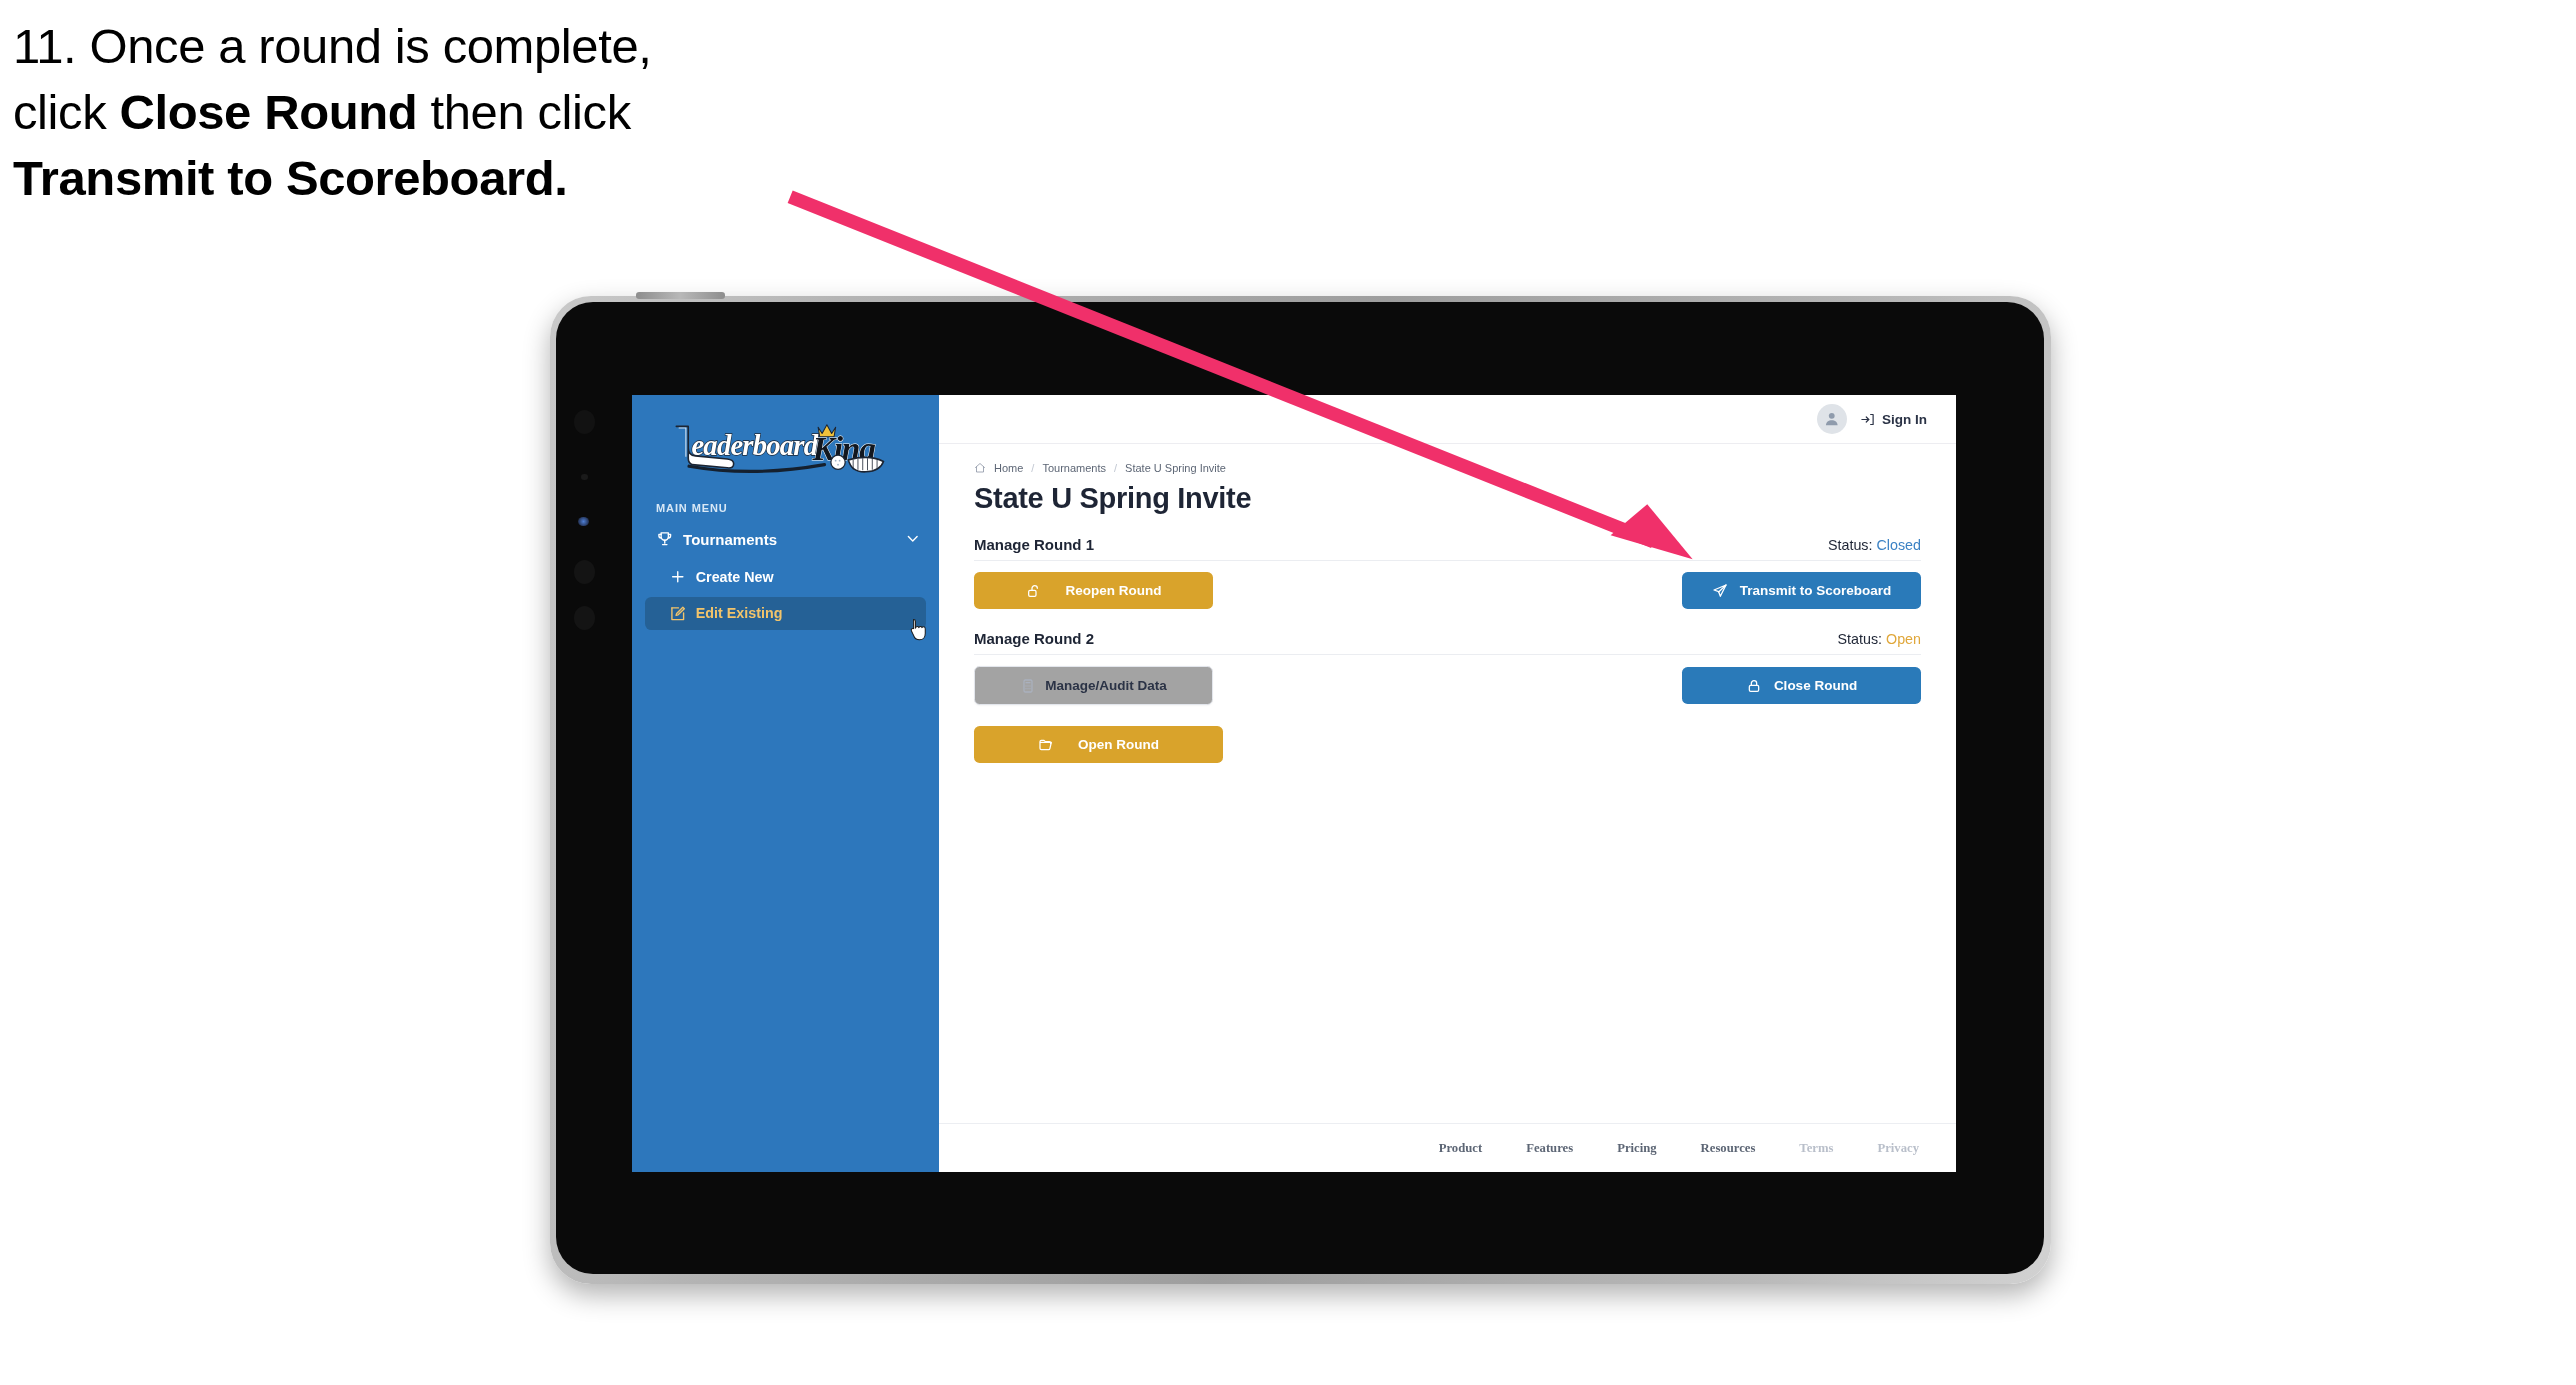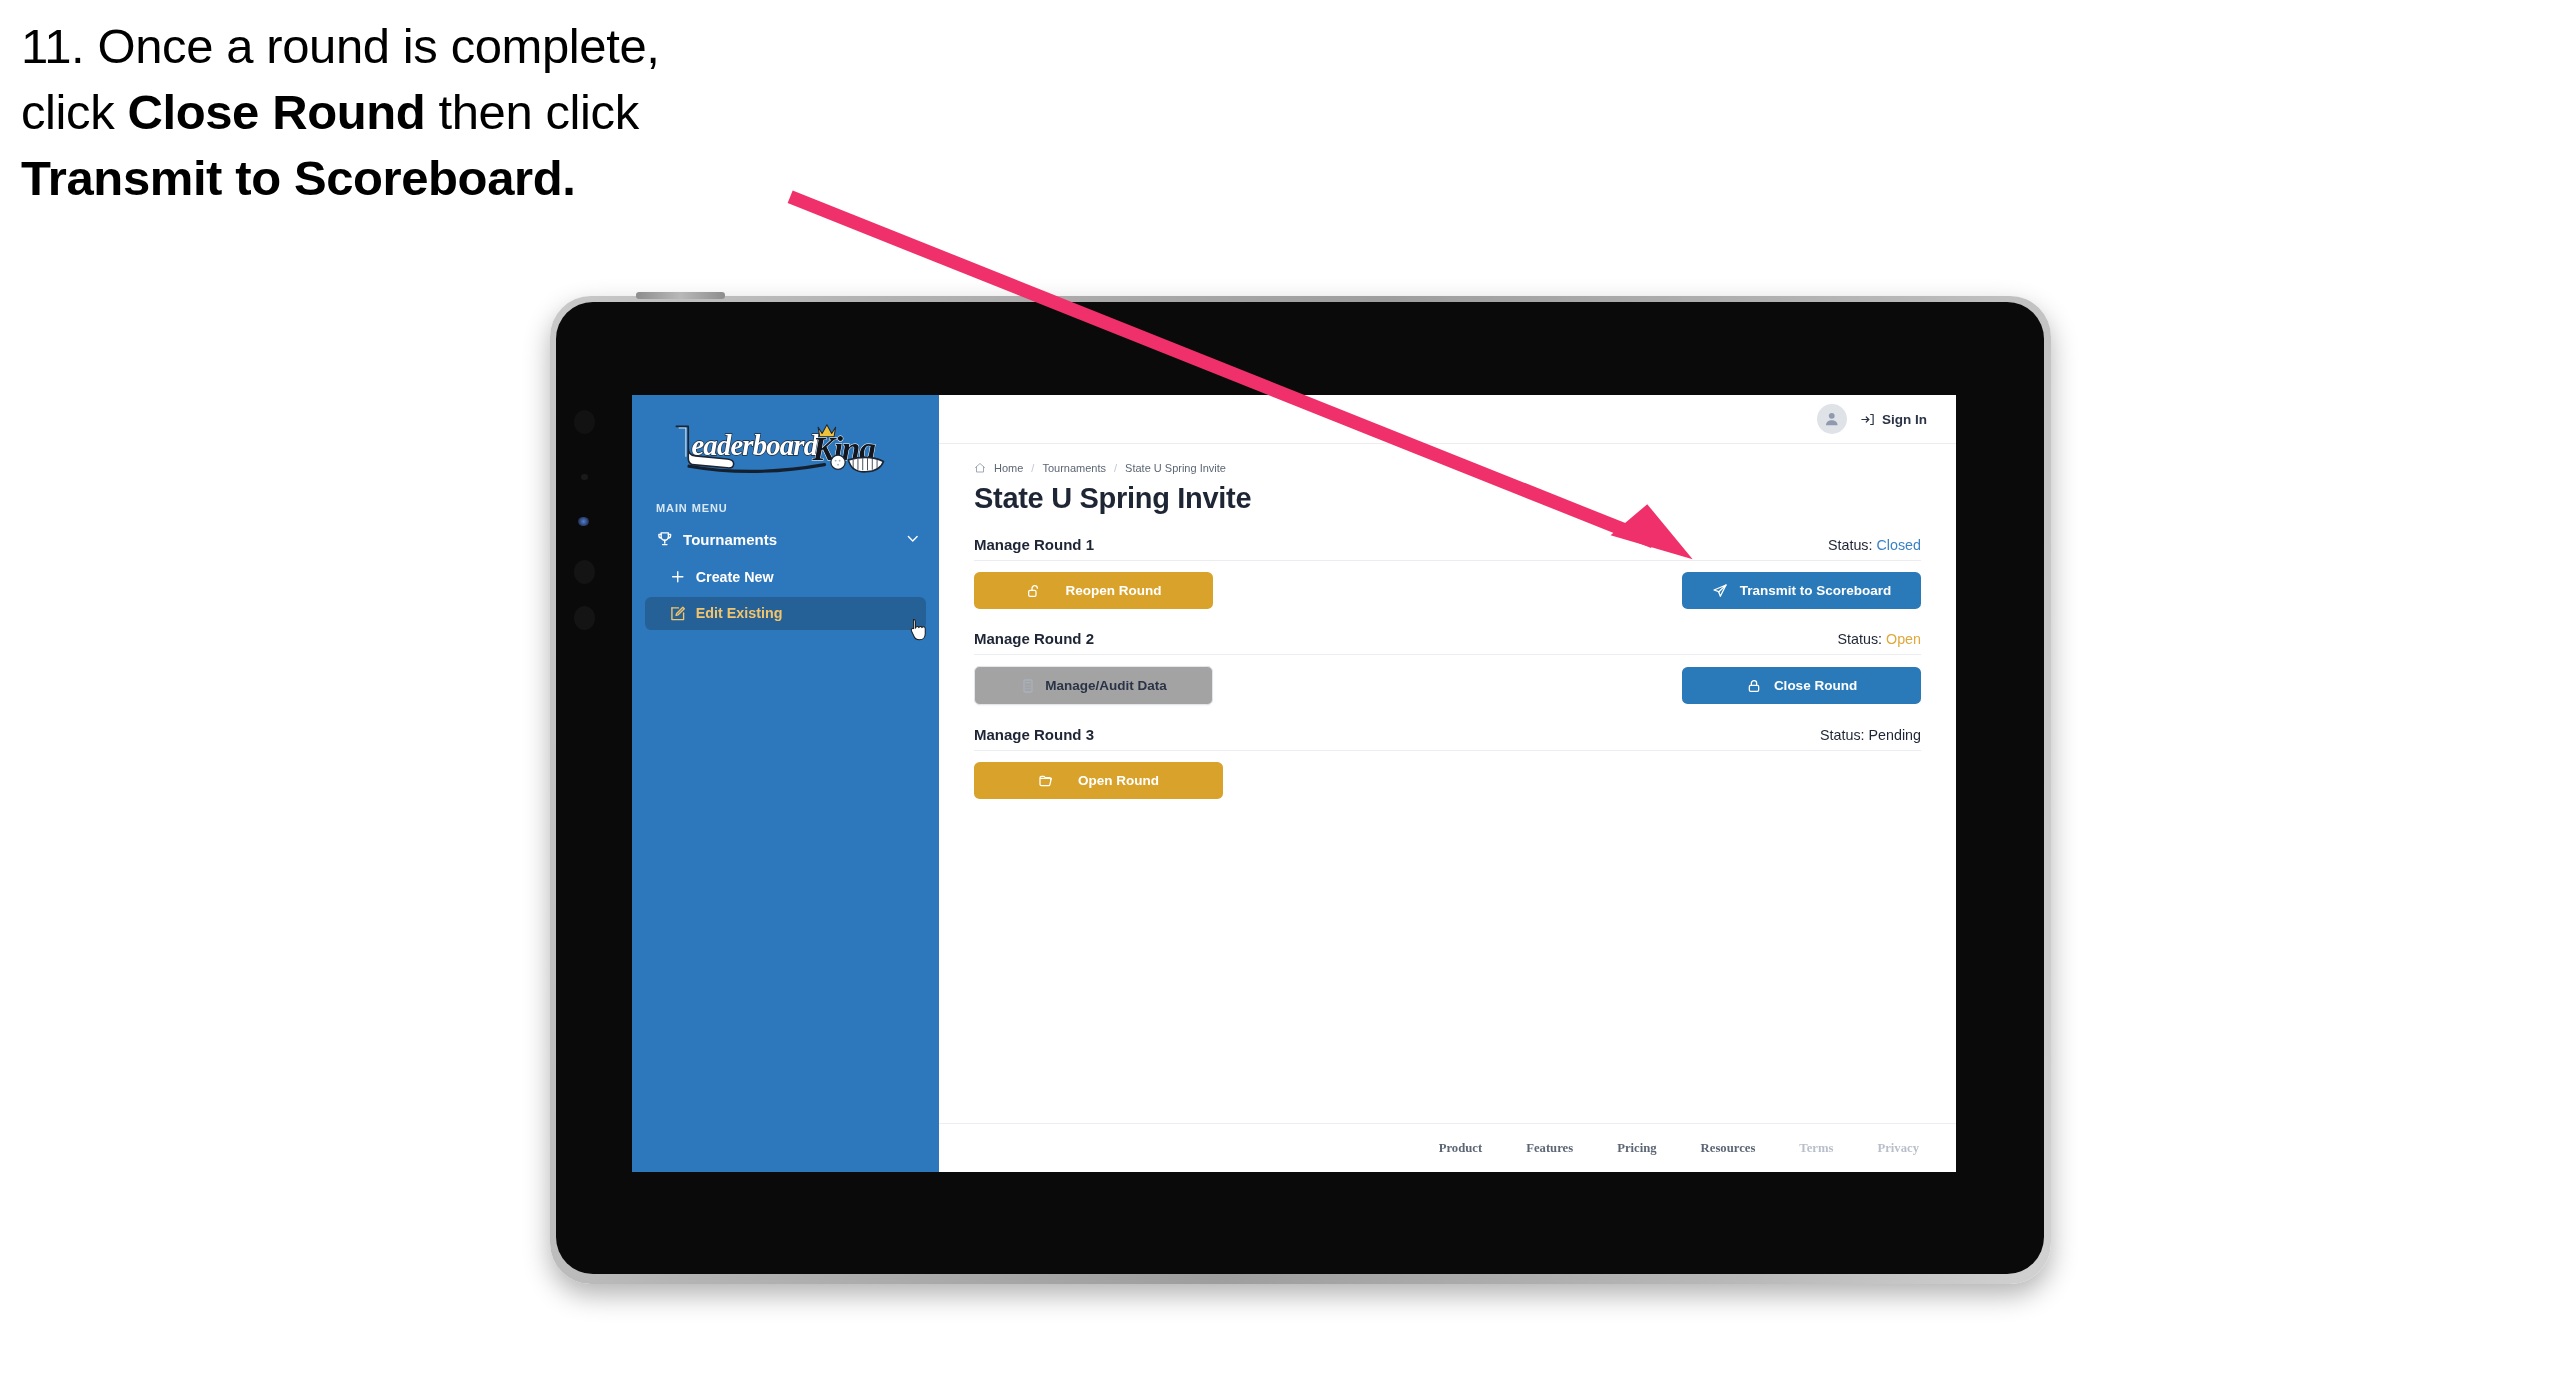--- a/index.html
+++ b/index.html
@@ -1,21 +1,21 @@
 <!DOCTYPE html>
 <html style="font-size:12.7px"><head>
 <meta charset="utf-8">
 <style>
   * { margin:0; padding:0; box-sizing:border-box; }
   html,body { width:2576px; height:1386px; background:#ffffff; overflow:hidden; }
   body { font-family:"Liberation Sans", sans-serif; position:relative; }
 
   
   #caption {
-    position:absolute; left:21px; top:14.3px; width:844px;
+    position:absolute; left:13px; top:14.3px; width:844px;
     font-size:49px; line-height:1.34; color:#000000;
     font-family:"Liberation Sans", sans-serif; letter-spacing:-0.4px;
   }
   #caption .b { font-weight:bold; }
 
   
   #tablet-frame {
     position:absolute; left:550px; top:296px; width:1501px; height:988px;
     border-radius:41px;
     background:linear-gradient(100deg,#c9c9c9 0%,#b4b4b4 18%,#9e9e9e 50%,#b9b9b9 82%,#d2d2d2 100%);
@@ -315,24 +315,20 @@
             <svg viewBox="0 0 24 24">
               <rect x="5" y="11" width="14" height="9" rx="2"></rect>
                 <path d="M8 11V8a4 4 0 0 1 8 0v3"></path>
             </svg>
             <span>Close Round</span>
           </button>
         </div>
       </div>
 
       <div class="round-block">
-        <div class="round-head">
-          <span class="round-title">Manage Round 3</span>
-          <span class="round-status"><span>Status:</span> <span class="val-pending">Pending</span></span>
-        </div>
         <div class="round-actions">
           <button class="btn btn-gold narrow">
             <svg viewBox="0 0 24 24">
               <path d="M3 7a2 2 0 0 1 2-2h4l2 2h6a2 2 0 0 1 2 2v1"></path>
               <path d="M3 8h17l-2.2 9.4a2 2 0 0 1-2 1.6H5a2 2 0 0 1-2-2V8z"></path>
             </svg>
             <span>Open Round</span>
           </button>
           <span></span>
         </div>

